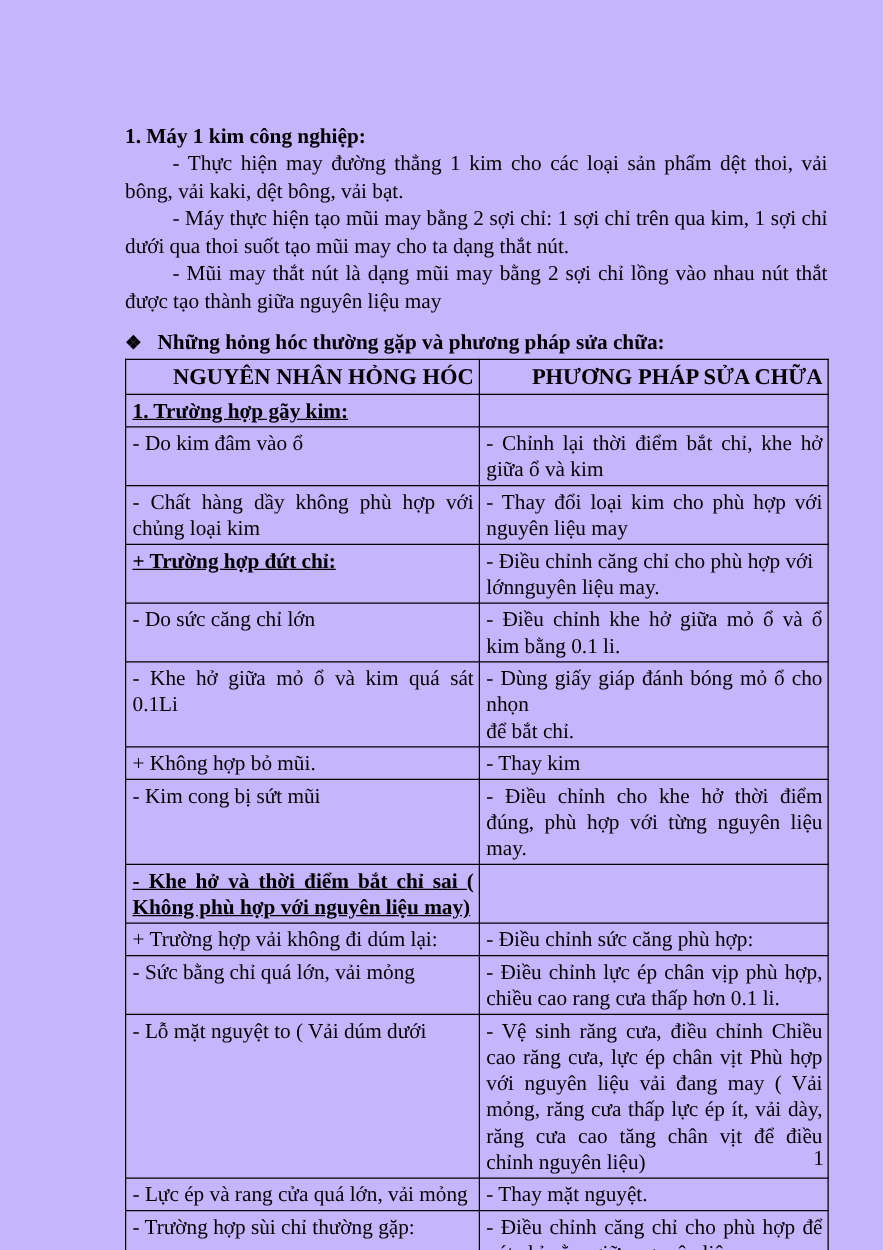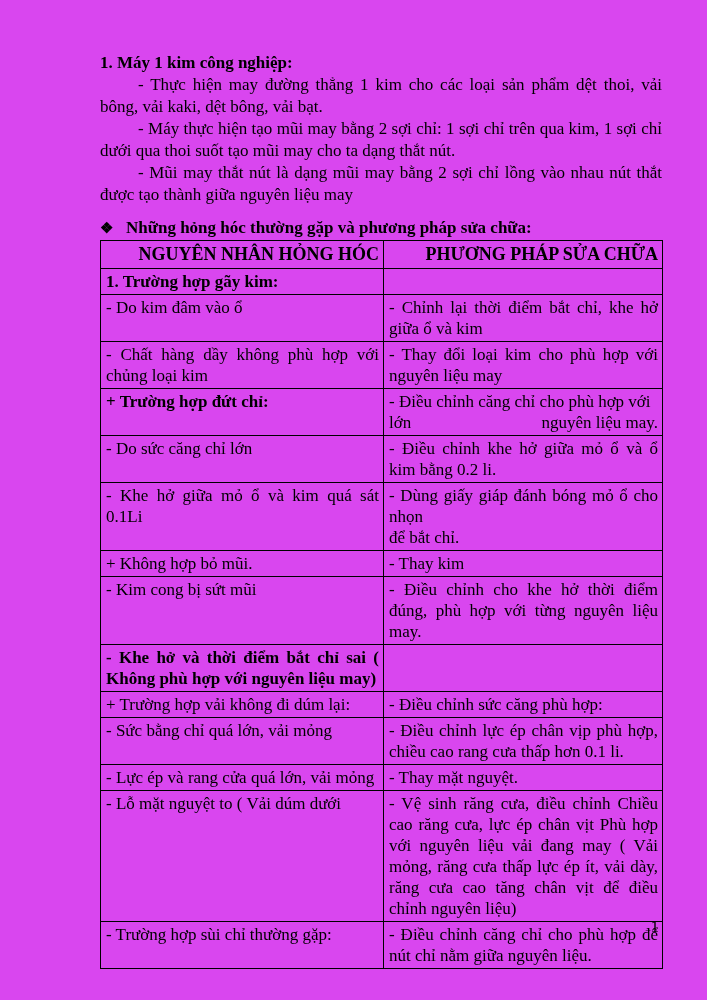--- a/index.html
+++ b/index.html
@@ -4,27 +4,27 @@
 <style>
   html, body {
     margin: 0;
     padding: 0;
     background: #ffffff;
   }
   .page {
     position: relative;
     width: 707px;
     height: 1000px;
-    background: #d946ef;
+    background: #c4b5fd;
     font-family: "Liberation Serif", "DejaVu Serif", serif;
     font-size: 17px;
     line-height: 22px;
     color: #000000;
     box-sizing: border-box;
-    padding: 52px 45px 0 100px;
+    padding: 98px 45px 0 100px;
     overflow: hidden;
   }
   .doc-title {
     font-weight: bold;
     margin: 0 0 0 0;
   }
   .para {
     margin: 0;
     text-align: justify;
     text-indent: 38px;
@@ -62,24 +62,25 @@
     font-size: 18px;
     padding-top: 3px;
     padding-bottom: 3px;
   }
   table.fault-table td {
     text-align: justify;
     white-space: pre-line;
   }
   table.fault-table td.bold {
     font-weight: bold;
+    text-decoration: underline;
   }
   .split-line {
     display: flex;
-    justify-content: space-between;
+    justify-content: flex-start;
   }
   .page-number {
     position: absolute;
     right: 48px;
     bottom: 62px;
     font-size: 17px;
   }
 </style>
 </head>
 <body>
@@ -119,21 +120,21 @@
         <tr>
           <td>- Chất hàng dầy không phù hợp với chủng loại kim</td>
           <td>- Thay đổi loại kim cho phù hợp với nguyên liệu may</td>
         </tr>
         <tr>
           <td class="bold">+ Trường hợp đứt chỉ:</td>
           <td><div>- Điều chỉnh căng chỉ cho phù hợp với</div><div class="split-line"><span>lớn</span><span>nguyên liệu may.</span></div></td>
         </tr>
         <tr>
           <td>- Do sức căng chỉ lớn</td>
-          <td>- Điều chỉnh khe hở giữa mỏ ổ và ổ kim bằng 0.2 li.</td>
+          <td>- Điều chỉnh khe hở giữa mỏ ổ và ổ kim bằng 0.1 li.</td>
         </tr>
         <tr>
           <td>- Khe hở giữa mỏ ổ và kim quá sát 0.1Li</td>
           <td>- Dùng giấy giáp đánh bóng mỏ ổ cho nhọn
 để bắt chỉ.</td>
         </tr>
         <tr>
           <td>+ Không hợp bỏ mũi.</td>
           <td>- Thay kim</td>
         </tr>
@@ -147,26 +148,26 @@
         </tr>
         <tr>
           <td>+ Trường hợp vải không đi dúm lại:</td>
           <td>- Điều chỉnh sức căng phù hợp:</td>
         </tr>
         <tr>
           <td>- Sức bằng chỉ quá lớn, vải mỏng</td>
           <td>- Điều chỉnh lực ép chân vịp phù hợp, chiều cao rang cưa thấp hơn 0.1 li.</td>
         </tr>
         <tr>
+          <td>- Lỗ mặt nguyệt to ( Vải dúm dưới</td>
+          <td>- Vệ sinh răng cưa, điều chỉnh Chiều cao răng cưa, lực ép chân vịt Phù hợp với nguyên liệu vải đang may  ( Vải mỏng, răng cưa thấp lực ép ít, vải dày, răng cưa cao tăng chân vịt để điều chỉnh nguyên liệu)</td>
+        </tr>
+        <tr>
           <td>- Lực ép và rang cửa quá lớn, vải mỏng</td>
           <td>- Thay mặt nguyệt.</td>
-        </tr>
-        <tr>
-          <td>- Lỗ mặt nguyệt to ( Vải dúm dưới</td>
-          <td>- Vệ sinh răng cưa, điều chỉnh Chiều cao răng cưa, lực ép chân vịt Phù hợp với nguyên liệu vải đang may  ( Vải mỏng, răng cưa thấp lực ép ít, vải dày, răng cưa cao tăng chân vịt để điều chỉnh nguyên liệu)</td>
         </tr>
         <tr>
           <td>- Trường hợp sùi chỉ thường gặp:</td>
           <td>- Điều chỉnh căng chỉ cho phù hợp  để nút chỉ nằm giữa nguyên liệu.</td>
         </tr>
       </tbody>
   </table>
 
   <div class="page-number">1</div>
 </div>

